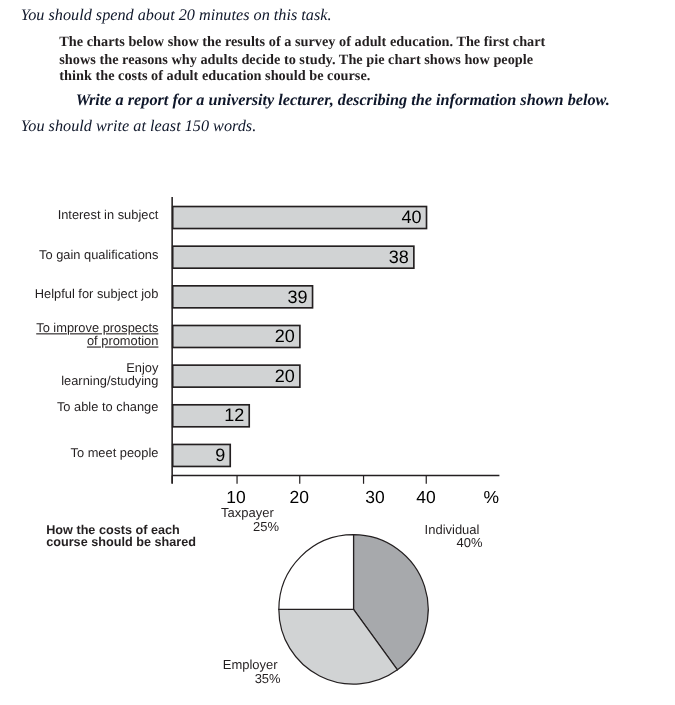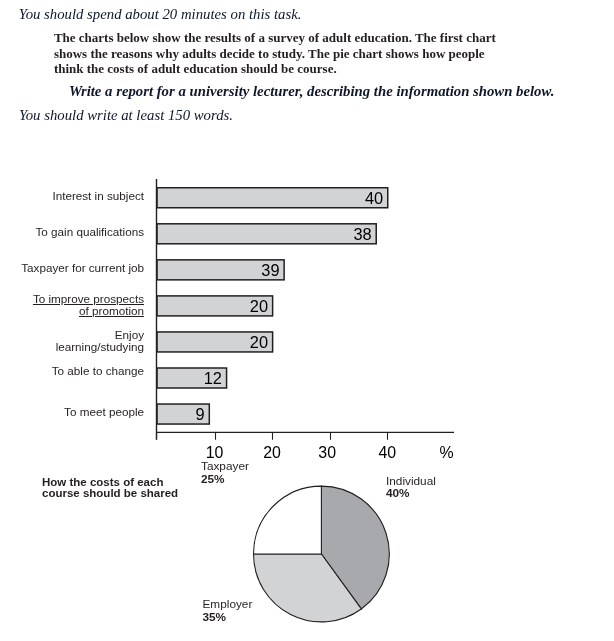--- a/index.html
+++ b/index.html
@@ -40,21 +40,21 @@
 
   .bar-label  { position: absolute; font-size: 11.7px; line-height: 11.9px; text-align: right; color: #231f20; }
   .bar-value  { position: absolute; font-size: 16.4px; color: #000000; text-align: right; }
   .tick-label { position: absolute; font-size: 15.9px; color: #000000; text-align: center; top: 443.8px; width: 40px; }
 
   
   .pie-title { position: absolute; left: 42px; top: 476.5px; width: 142px;
                font-size: 11.5px; font-weight: bold; line-height: 11.2px; color: #231f20; }
   .pie-lab      { position: absolute; font-size: 11.8px; line-height: 12.6px; color: #231f20; }
   .pie-lab-name { font-weight: normal; }
-  .pie-lab-val  { font-weight: bold; }
+  .pie-lab-val  { font-weight: normal; margin-left: 29px; }
 </style>
 </head>
 <body>
 
 <div class="page">
 
   <div class="instr" id="line-task">You should spend about 20 minutes on this task.</div>
 
   <div id="para-block">
     <p class="pline">The charts below show the results of a survey of adult education. The first chart</p>
@@ -83,21 +83,21 @@
       <path d="M 387.5 432.3 L 387.5 439.8" stroke="#231f20" stroke-width="1.1"></path>
     </svg>
   <div id="bar-overlay">
       <div class="bar-label" style="left:0px;top:189.65px;width:144px;">
         <div>Interest in subject</div>
       </div>
       <div class="bar-label" style="left:0px;top:225.70000000000002px;width:144px;">
         <div>To gain qualifications</div>
       </div>
       <div class="bar-label" style="left:0px;top:261.75px;width:144px;">
-        <div>Taxpayer for current job</div>
+        <div>Helpful for subject job</div>
       </div>
       <div class="bar-label" style="left:0px;top:293.29999999999995px;width:144px;text-decoration:underline;">
         <div>To improve prospects</div>
         <div>of promotion</div>
       </div>
       <div class="bar-label" style="left:0px;top:329.34999999999997px;width:144px;">
         <div>Enjoy</div>
         <div>learning/studying</div>
       </div>
       <div class="bar-label" style="left:0px;top:365.4px;width:144px;">
@@ -108,21 +108,21 @@
       </div>
       <div class="bar-value" style="right:230.86px;top:188.85px;">40</div>
       <div class="bar-value" style="right:242.372px;top:224.9px;">38</div>
       <div class="bar-value" style="right:334.468px;top:260.95000000000005px;">39</div>
       <div class="bar-value" style="right:345.98px;top:297px;">20</div>
       <div class="bar-value" style="right:345.98px;top:333.05px;">20</div>
       <div class="bar-value" style="right:392.028px;top:369.1px;">12</div>
       <div class="bar-value" style="right:409.296px;top:405.15px;">9</div>
       <div class="tick-label" style="left:194.56px;">10</div>
       <div class="tick-label" style="left:252.12px;">20</div>
-      <div class="tick-label" style="left:296px;text-align:right;">30</div>
+      <div class="tick-label" style="left:321px;">30</div>
       <div class="tick-label" style="left:367.24px;">40</div>
       <div class="tick-label" style="left:426.6px;">%</div>
     </div>
 
   <svg class="chart-svg" id="pie-chart-svg" viewBox="0 0 614 641">
       <path d="M 321.4 554 L 321.4 486.1 A 67.9 67.9 0 0 1 361.3106186306589 608.9322539180589 Z" fill="#a7a9ac" stroke="#231f20" stroke-width="1.1"></path>
       <path d="M 321.4 554 L 361.3106186306589 608.9322539180589 A 67.9 67.9 0 0 1 253.49999999999997 554 Z" fill="#d1d3d4" stroke="#231f20" stroke-width="1.1"></path>
       <path d="M 321.4 554 L 253.49999999999997 554 A 67.9 67.9 0 0 1 321.4 486.1 Z" fill="#ffffff" stroke="#231f20" stroke-width="1.1"></path>
     </svg>
 

